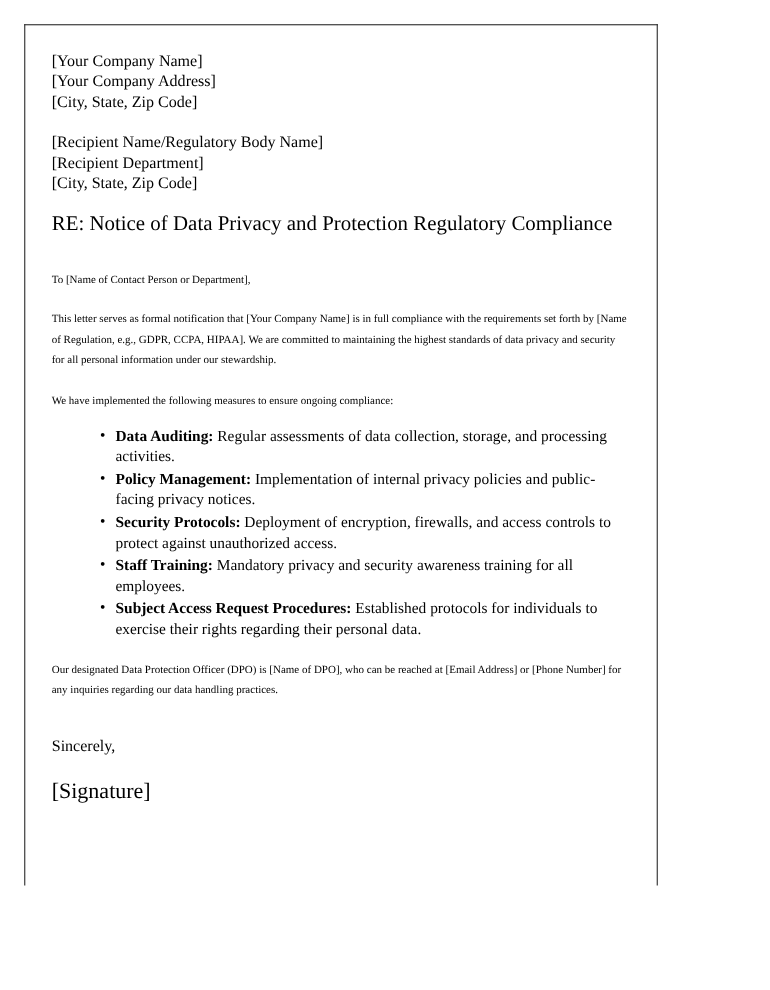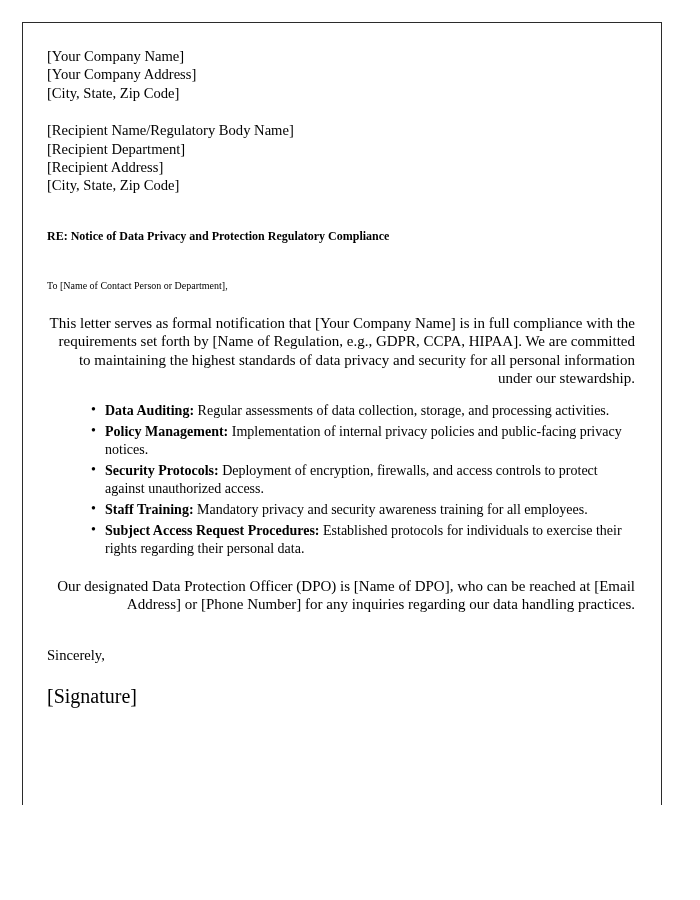--- a/index.html
+++ b/index.html
@@ -12,21 +12,21 @@
     height: 900px;
     font-family: "Liberation Serif", "DejaVu Serif", serif;
     color: #000000;
     overflow: hidden;
   }
 
   .page-frame {
     position: absolute;
     left: 22px;
     top: 22px;
-    width: 640px;
+    width: 576px;
     height: 783px;
     border: 1px solid #2b2b2b;
     border-bottom: none;
     box-sizing: border-box;
     background: #ffffff;
     overflow: hidden;
   }
 
   .page-body {
     padding: 24px 26px 0 24px;
@@ -40,37 +40,37 @@
 
   .block {
     margin: 0;
   }
 
   .spacer-block {
     height: 19px;
   }
 
   .re-line {
-    font-size: 12px;
+    font-size: 19px;
     line-height: 18.4px;
-    font-weight: bold;
-    margin-top: 32px;
+    font-weight: normal;
+    margin-top: 19px;
   }
 
   .salutation {
     font-size: 10px;
     line-height: 18.4px;
     margin-top: 32px;
   }
 
   p.para {
-    font-size: 15px;
+    font-size: 10px;
     line-height: 18.6px;
     margin: 18px 0 0 0;
-    text-align: right;
+    text-align: left;
   }
 
   ul.measures {
     margin: 14px 0 0 0;
     padding-left: 44px;
     list-style: none;
   }
 
   ul.measures li {
     font-size: 14px;
@@ -114,30 +114,30 @@
       <div class="line">[Your Company Name]</div>
       <div class="line">[Your Company Address]</div>
       <div class="line">[City, State, Zip Code]</div>
     </div>
 
     <div class="spacer-block"></div>
 
     <div class="block">
       <div class="line">[Recipient Name/Regulatory Body Name]</div>
       <div class="line">[Recipient Department]</div>
-      <div class="line">[Recipient Address]</div>
       <div class="line">[City, State, Zip Code]</div>
     </div>
 
     <div class="re-line">RE: Notice of Data Privacy and Protection Regulatory Compliance</div>
 
     <div class="salutation">To [Name of Contact Person or Department],</div>
 
     <p class="para">This letter serves as formal notification that [Your Company Name] is in full compliance with the requirements set forth by [Name of Regulation, e.g., GDPR, CCPA, HIPAA]. We are committed to maintaining the highest standards of data privacy and security for all personal information under our stewardship.</p>
 
+    <p class="para">We have implemented the following measures to ensure ongoing compliance:</p>
 
     <ul class="measures">
       <li><span class="term">Data Auditing:</span><span> Regular assessments of data collection, storage, and processing activities.</span></li>
       <li><span class="term">Policy Management:</span><span> Implementation of internal privacy policies and public-facing privacy notices.</span></li>
       <li><span class="term">Security Protocols:</span><span> Deployment of encryption, firewalls, and access controls to protect against unauthorized access.</span></li>
       <li><span class="term">Staff Training:</span><span> Mandatory privacy and security awareness training for all employees.</span></li>
       <li><span class="term">Subject Access Request Procedures:</span><span> Established protocols for individuals to exercise their rights regarding their personal data.</span></li>
     </ul>
 
     <p class="para">Our designated Data Protection Officer (DPO) is [Name of DPO], who can be reached at [Email Address] or [Phone Number] for any inquiries regarding our data handling practices.</p>

